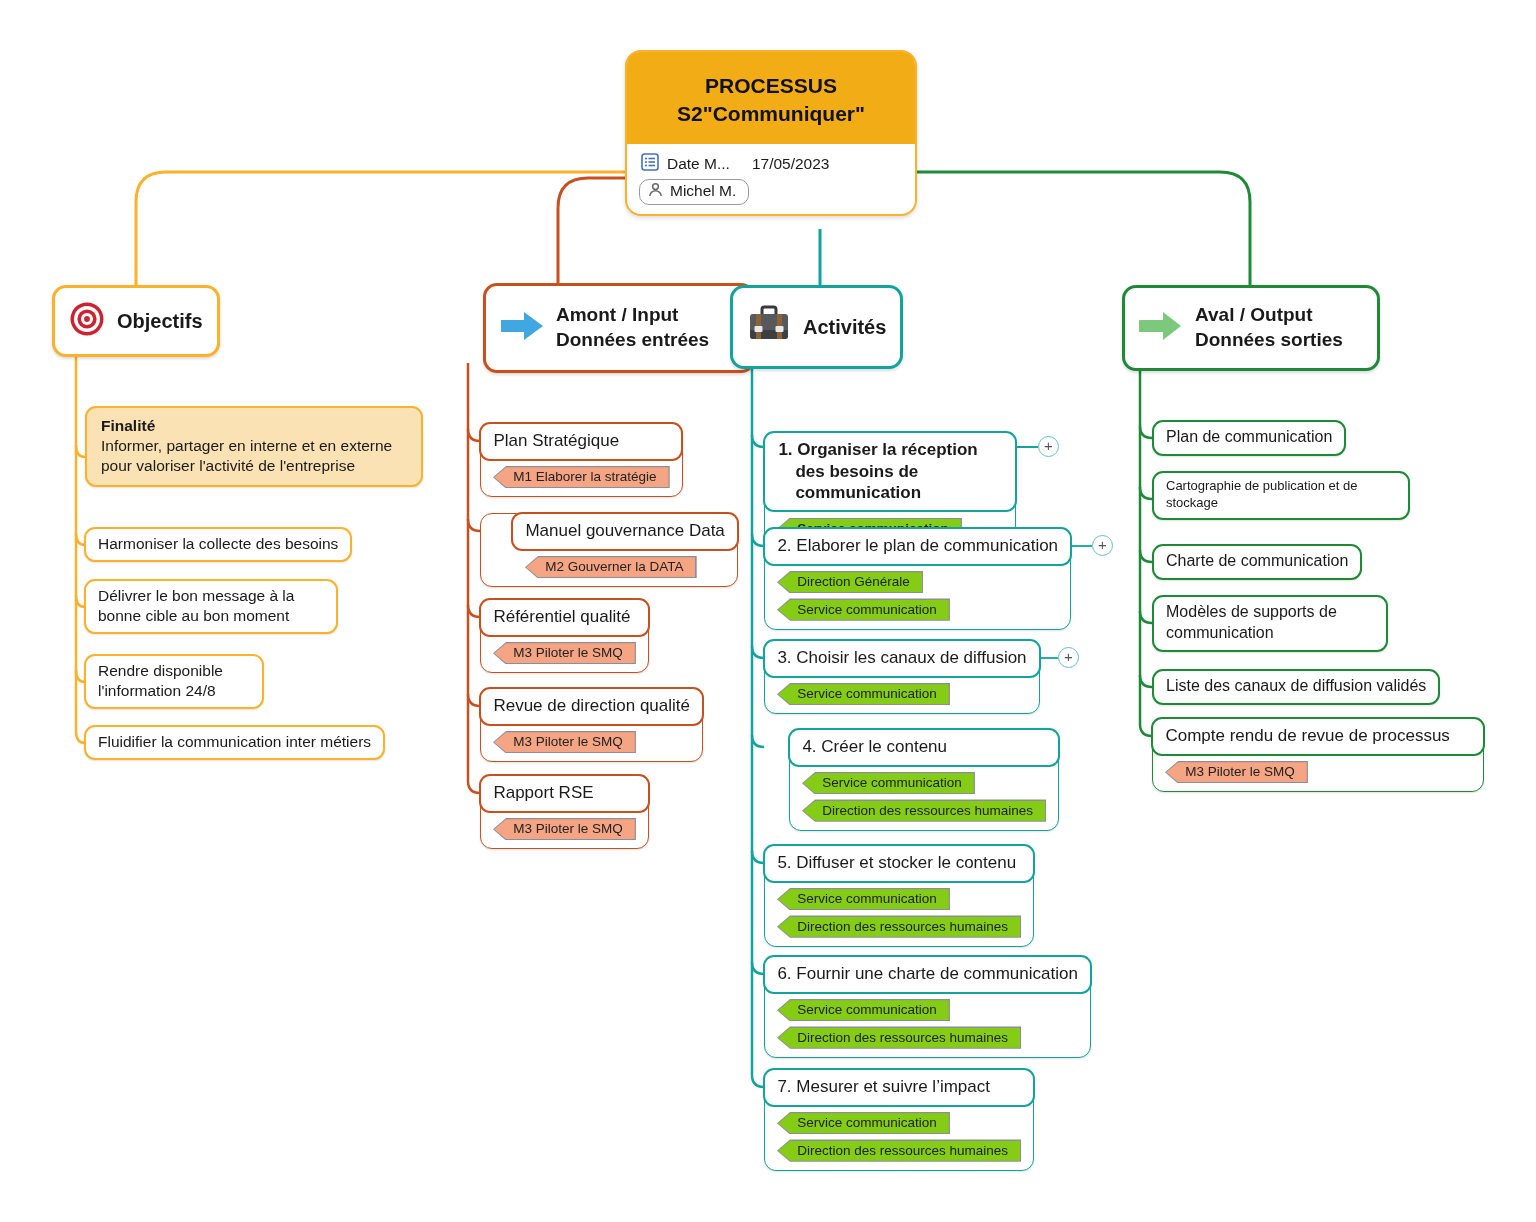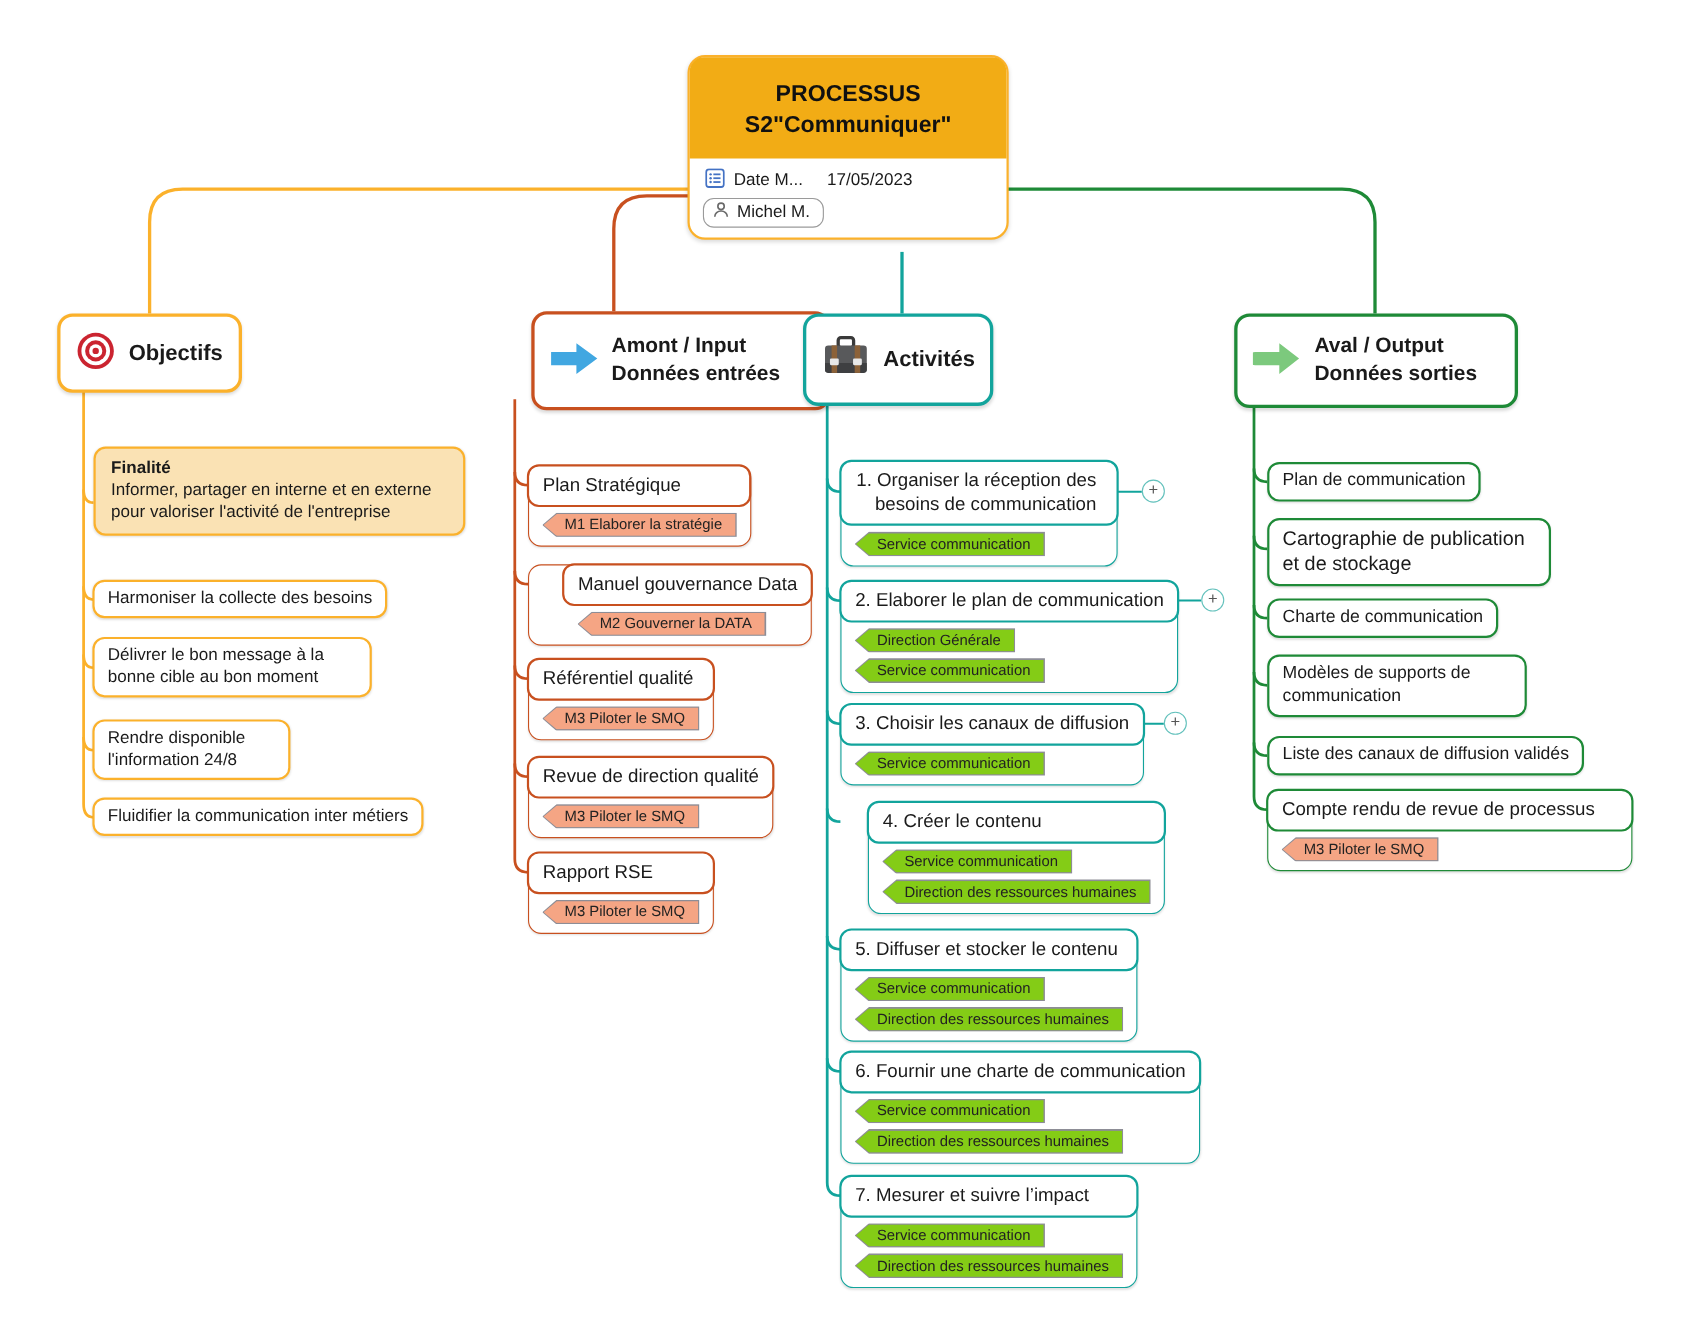--- a/index.html
+++ b/index.html
@@ -239,21 +239,21 @@
   </div>
   <div class="item r" style="left:480px;top:775px;">
     <div class="item-head">Rapport RSE</div>
     <div class="item-tags">
         <span class="tag salmon">
           <span class="tag-in">M3 Piloter le SMQ</span>
         </span>
       </div>
   </div>
 
-  <div class="item t" style="left:764px;top:419px;width:250px;">
+  <div class="item t" style="left:764px;top:432px;width:250px;font-weight:bold;">
     <div class="item-head wrap hang">1. Organiser la réception des besoins de communication</div>
     <div class="item-tags">
         <span class="tag">
           <span class="tag-in">Service communication</span>
         </span>
       </div>
   </div>
   <div class="item t" style="left:764px;top:528px;">
     <div class="item-head">2. Elaborer le plan de communication</div>
     <div class="item-tags">
@@ -316,21 +316,21 @@
           <span class="tag-in">Direction des ressources humaines</span>
         </span>
     </div>
   </div>
 
   <div class="plus" style="left:1038px;top:436px;">+</div>
   <div class="plus" style="left:1092px;top:535px;">+</div>
   <div class="plus" style="left:1058px;top:647px;">+</div>
 
   <div class="leaf g nowrap" style="left:1152px;top:420px;font-size:16px;">Plan de communication</div>
-  <div class="leaf g" style="left:1152px;top:471px;width:230px;font-size:18px;">Cartographie de publication et de stockage</div>
+  <div class="leaf g" style="left:1152px;top:471px;width:230px;font-size:13px;">Cartographie de publication et de stockage</div>
   <div class="leaf g nowrap" style="left:1152px;top:544px;font-size:16px;">Charte de communication</div>
   <div class="leaf g" style="left:1152px;top:595px;width:208px;font-size:16px;">Modèles de supports de communication</div>
   <div class="leaf g nowrap" style="left:1152px;top:669px;font-size:16px;">Liste des canaux de diffusion validés</div>
   <div class="item g" style="left:1152px;top:718px;min-width:330px;">
     <div class="item-head">Compte rendu de revue de processus</div>
     <div class="item-tags">
         <span class="tag salmon">
           <span class="tag-in">M3 Piloter le SMQ</span>
         </span>
       </div>

